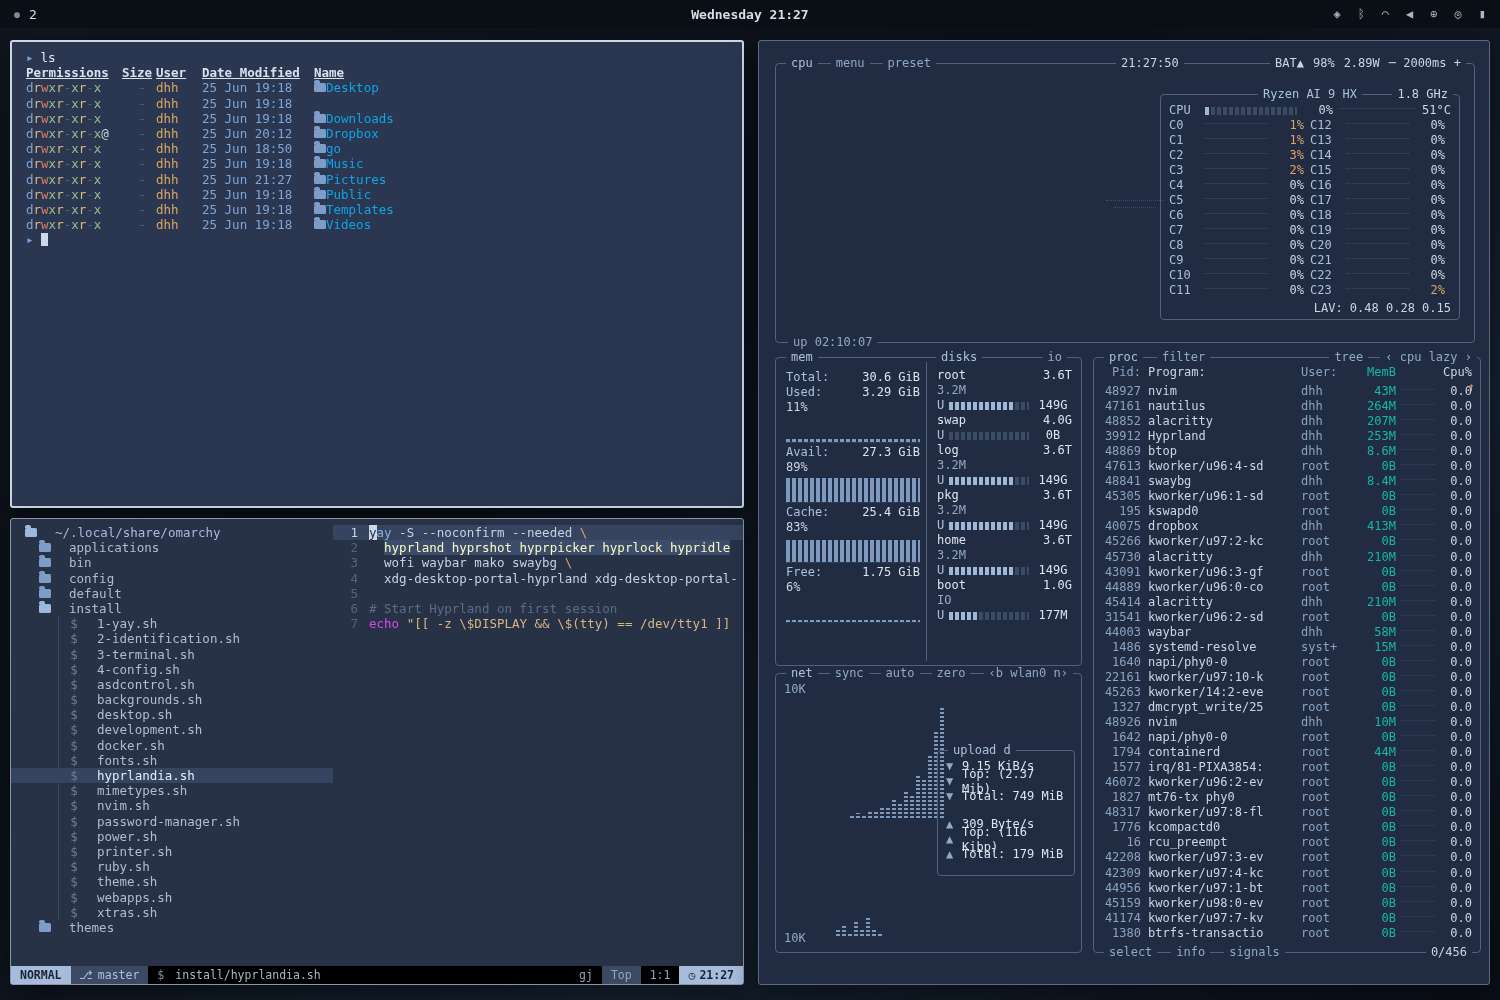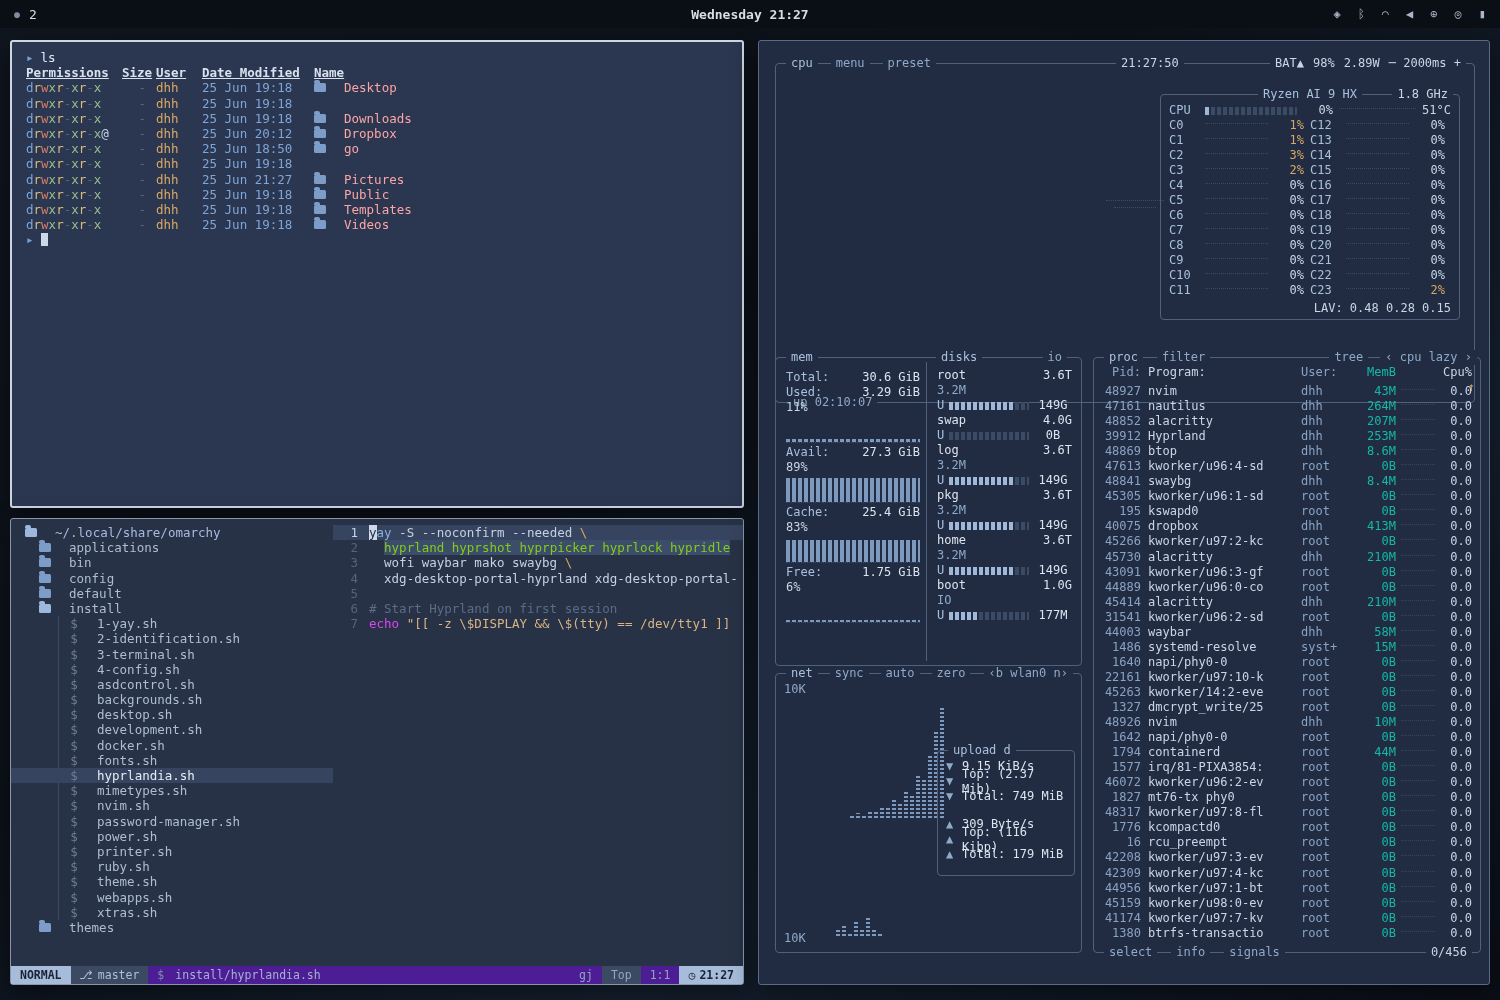--- a/index.html
+++ b/index.html
@@ -27,21 +27,21 @@
 .term-line{display:flex;align-items:center;gap:7px;height:15.2px}
 .p-arrow{color:#76a0d6}
 .p-cmd{color:#e3ebf5}
 .cursor-block{display:inline-block;width:7px;height:13px;background:#cdd9e8}
 .ls-row{display:grid;grid-template-columns:96px 34px 46px 112px 1fr;height:15.2px;align-items:center}
 .ls-head span{text-decoration:underline;color:#d8e1ed;font-weight:bold}
 .ls-head span:nth-child(2){text-align:left;padding-right:12px}
 .sz{color:#55647a;text-align:right;padding-right:10px}
 .usr{color:#d9a765}
 .dt{color:#7ea6d8}
-.nm{color:#fca5a5;display:flex;align-items:center;gap:18px}
+.nm{color:#0ea5e9;display:flex;align-items:center;gap:0}
 .c-d{color:#7ea6d8}.c-r{color:#d8bc7a}.c-w{color:#d87f66}.c-x{color:#97bf8f}.c-dash{color:#55647a}.c-at{color:#c3d1e3}
 .fico{display:inline-block;width:12px;height:9px;background:#7d9cc8;border-radius:1.5px;position:relative;flex:none}
 .fico::before{content:"";position:absolute;left:0;top:-3px;width:6px;height:3px;background:inherit;border-radius:2px 2px 0 0}
 .fico.open{background:#9cb8dc}
 
 .nvim-win{left:10px;top:518px;width:734px;height:467px;background:#273246;
   border:1px solid #8a97ab;display:flex;flex-direction:column}
 .nv-body{flex:1;display:flex;min-height:0;font-size:12.5px;line-height:15.2px}
 .nv-tree{width:322px;position:relative;padding-top:6px;overflow:hidden}
 .tr-row{height:15.2px;display:flex;align-items:center;gap:18px;padding-left:28px;color:#aebdd2;position:relative;z-index:1}
@@ -51,44 +51,44 @@
 .shico{color:#6b7d99;width:10px;text-align:center;flex:none}
 .guide{position:absolute;left:47px;width:1px;background:#3b4a63;z-index:0}
 .nv-code{flex:1;position:relative;padding-top:6px}
 .code-row{display:flex;height:15.2px;align-items:center}
 .code-row.cl{background:#37445f}
 .gut{width:36px;text-align:right;padding-right:11px;color:#53647e;flex:none}
 .code-row.cl .gut{color:#c6d3e2}
 .ctext{white-space:pre}
 .cmd{color:#8ab0dc}
 .arg{color:#c3d1e3}
-.argh{background:#3c4c6b;color:#84cc16}
+.argh{background:#3c4c6b;color:#fef9c3}
 .op{color:#d9a765}
 .comment{color:#5b6c86}
 .kw{color:#d946ef}
 .str{color:#d9b584}
 .cur{background:#cdd9e8;color:#222c42}
 .nv-status{height:18px;display:flex;align-items:stretch;font-size:11.5px;line-height:18px;
-  background:#4c1d95;color:#93a5bd;overflow:hidden}
+  background:#000000;color:#93a5bd;overflow:hidden}
 .seg{padding:0 9px;white-space:nowrap}
 .seg-mode{background:#a6bcda;color:#1a2233;font-weight:bold}
 .seg-git{background:#3c4962;color:#aebfd6;display:flex;gap:5px}
 .seg-dollar{color:#7e90aa}
 .seg-file{color:#a3b4ca;padding-left:2px}
 .st-right{margin-left:auto;display:flex}
 .seg-top{background:#3c4962}
 .seg-time{background:#a6bcda;color:#1a2233;font-weight:bold;display:flex;gap:4px}
 
 .btop-win{left:758px;top:40px;width:732px;height:945px;background:#212c42;
   border:1px solid #5b6b85;font-size:12px;line-height:15px;color:#c3d1e3}
 .bx{position:absolute;border:1px solid #50617c;border-radius:4px}
 .onborder{background:#212c42;padding:0 5px;white-space:nowrap}
 .bx-title{position:absolute;top:-8px;color:#a9c0dc}
 .menu-item{color:#8fa9c8}
-.bx-cpu{left:16px;top:22px;width:700px;height:340px}
+.bx-cpu{left:16px;top:22px;width:700px;height:280px}
 .cpu-menus{position:absolute;top:-8px;left:10px;display:flex;gap:13px}
 .cpu-menus .first{color:#a9c0dc}
 .cpu-time{position:absolute;top:-8px;left:340px;color:#c9d6e6}
 .cpu-bat{position:absolute;top:-8px;right:8px;color:#c9d6e6;display:flex;gap:9px}
 .cpu-tick{position:absolute;border-bottom:1px dotted #3c4b64}
 .t1{left:330px;top:136px;width:58px}
 .t2{left:338px;top:143px;width:42px}
 .cpu-inner{position:absolute;right:14px;top:30px;width:300px;height:226px;
   border:1px solid #50617c;border-radius:4px;padding:8px 8px 2px}
 .ci-title{position:absolute;top:-8px;left:50%;transform:translateX(-50%);color:#a9c0dc}
@@ -245,20 +245,24 @@
           <span class="nm">
             <span class="fico"></span>
             <span>go</span>
           </span>
         </div>
         <div class="ls-row">
           <span class="perm"><span class="c-d">d</span><span class="c-r">r</span><span class="c-w">w</span><span class="c-x">x</span><span class="c-r">r</span><span class="c-dash">-</span><span class="c-x">x</span><span class="c-r">r</span><span class="c-dash">-</span><span class="c-x">x</span></span>
           <span class="sz">-</span>
           <span class="usr">dhh</span>
           <span class="dt">25 Jun 19:18</span>
+          <span class="nm">
+            <span class="fico"></span>
+            <span>Music</span>
+          </span>
         </div>
         <div class="ls-row">
           <span class="perm"><span class="c-d">d</span><span class="c-r">r</span><span class="c-w">w</span><span class="c-x">x</span><span class="c-r">r</span><span class="c-dash">-</span><span class="c-x">x</span><span class="c-r">r</span><span class="c-dash">-</span><span class="c-x">x</span></span>
           <span class="sz">-</span>
           <span class="usr">dhh</span>
           <span class="dt">25 Jun 21:27</span>
           <span class="nm">
             <span class="fico"></span>
             <span>Pictures</span>
           </span>

